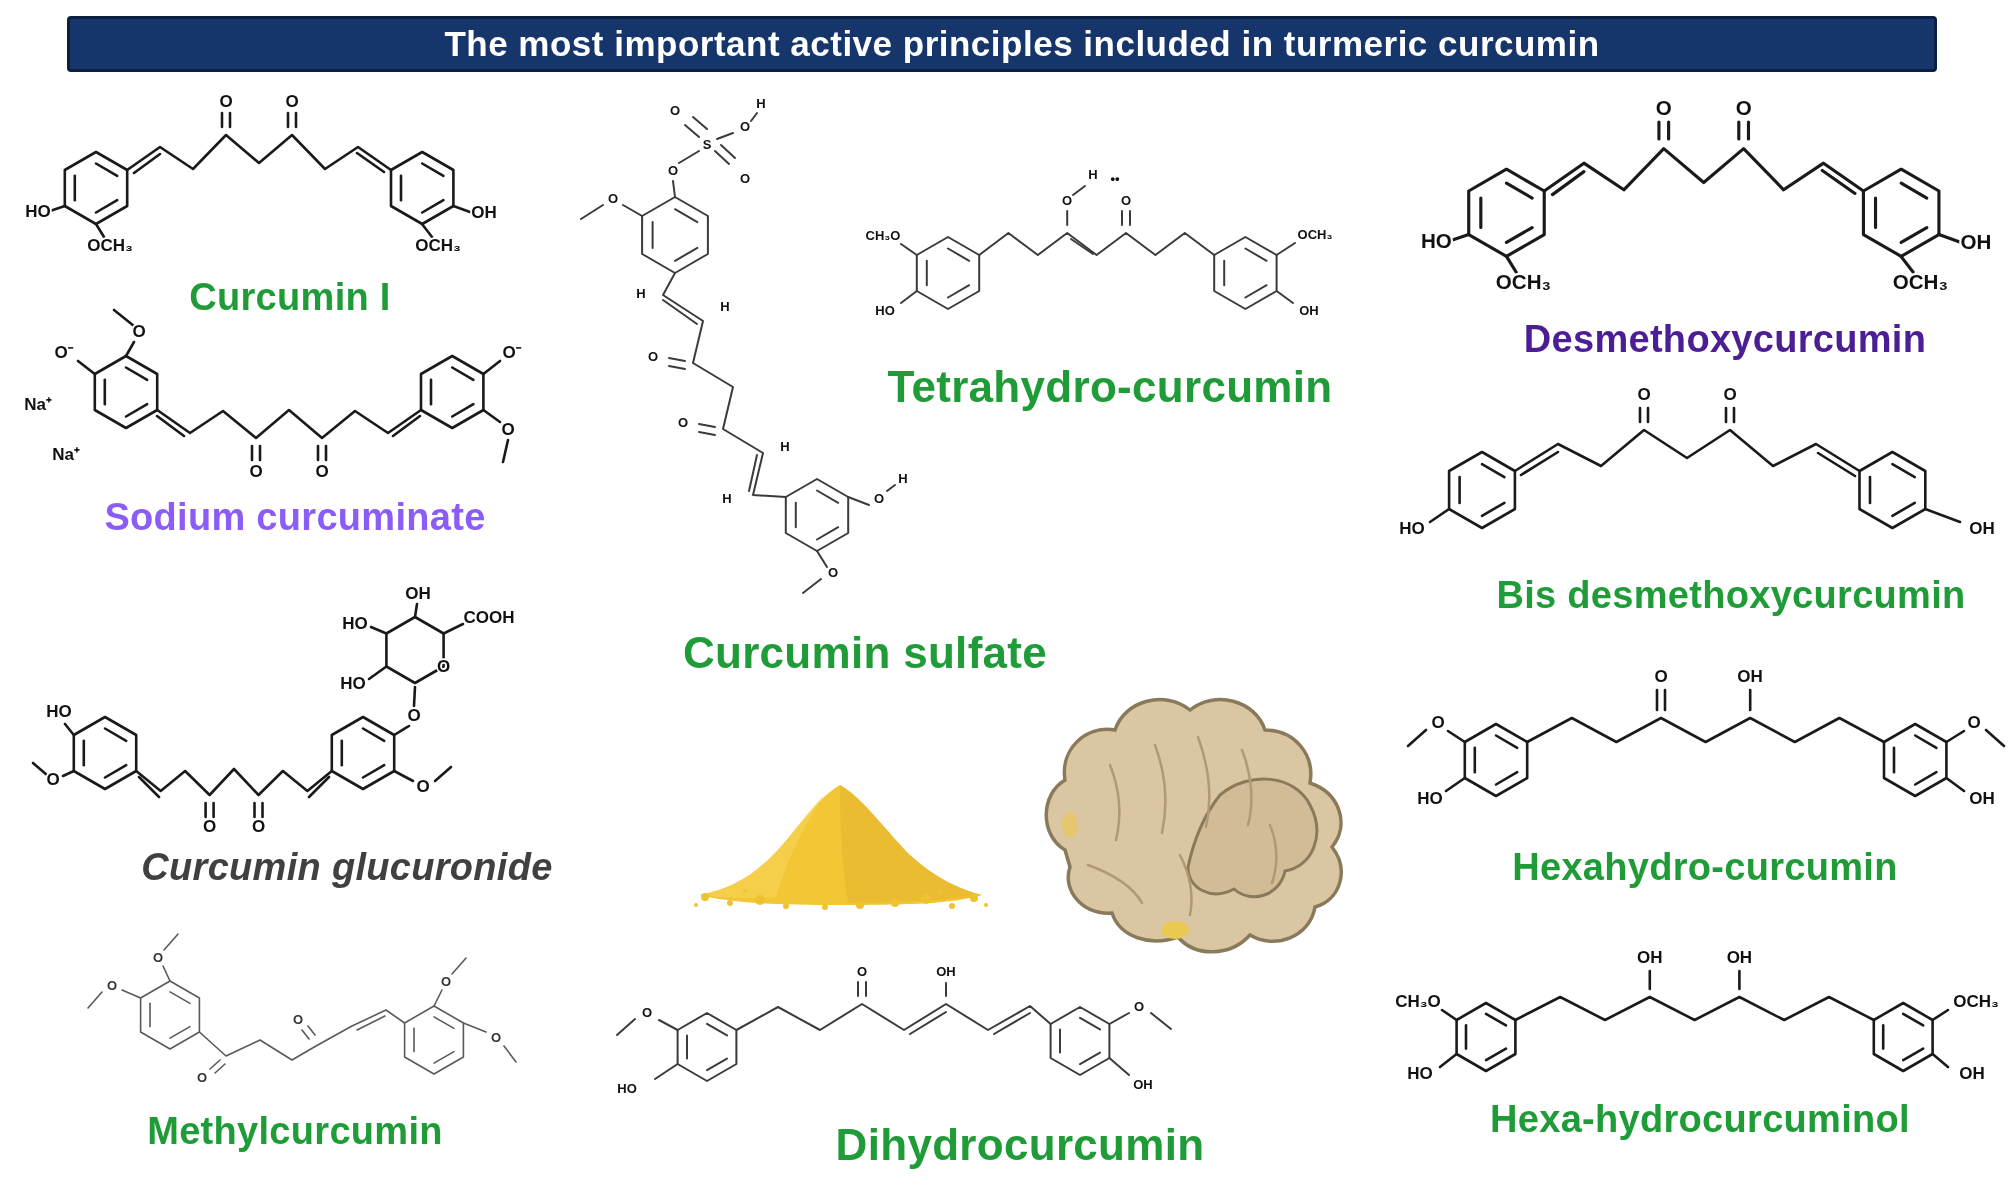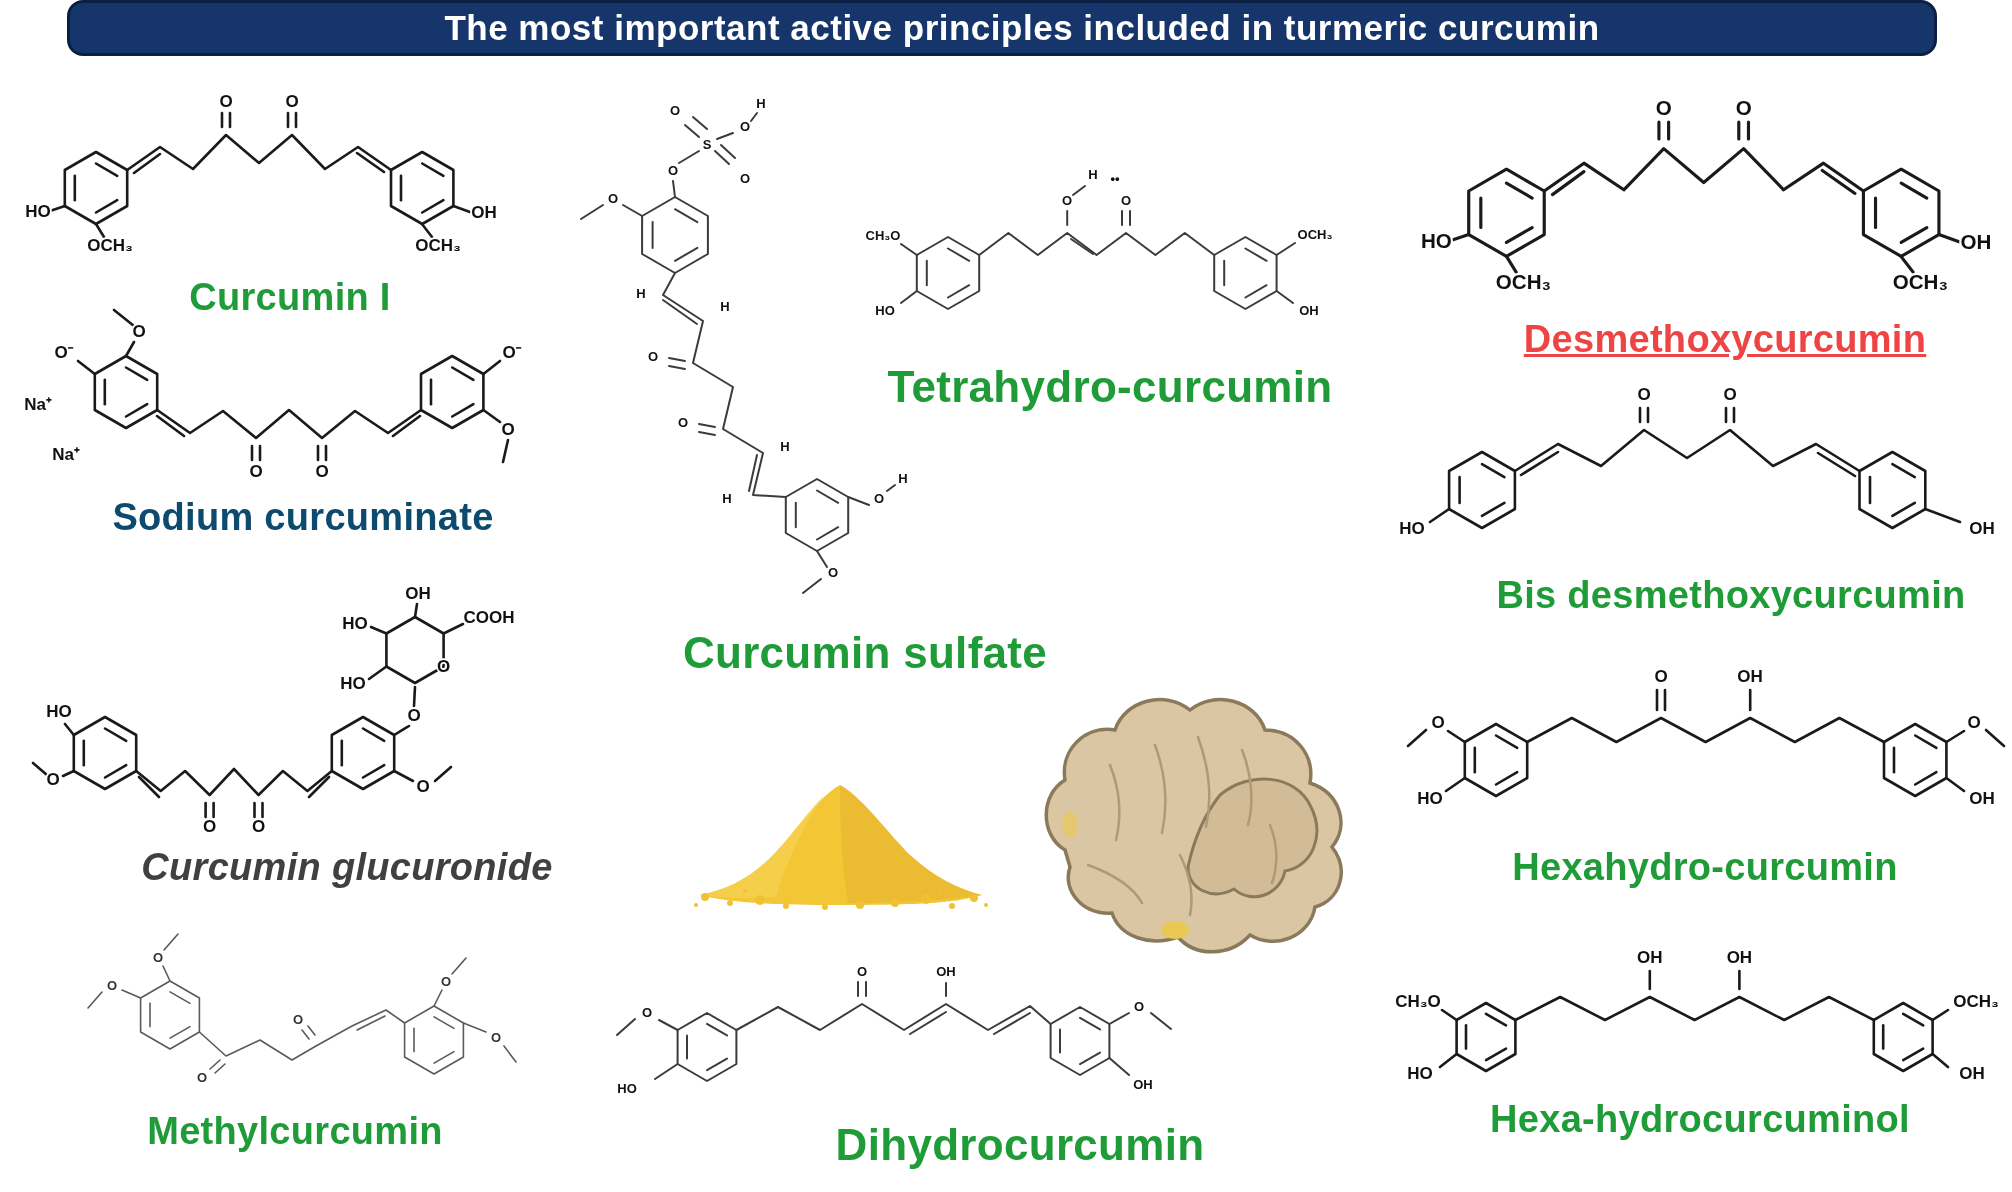--- a/index.html
+++ b/index.html
@@ -1,19 +1,19 @@
 <!DOCTYPE html>
 <html><head>
 <meta charset="utf-8">
 <style>
   html,body{margin:0;padding:0;background:#ffffff;}
   #canvas{position:relative;width:2012px;height:1192px;background:#ffffff;
           font-family:"Liberation Sans",sans-serif;overflow:hidden;}
-  .banner{position:absolute;left:67px;top:0;width:1870px;height:56px;
-          border-radius:16px;border:3px solid #0A1F42;box-sizing:border-box;
+  .banner{position:absolute;left:67px;top:16px;width:1870px;height:56px;
+          border-radius:4px;border:3px solid #0A1F42;box-sizing:border-box;
           display:flex;align-items:center;justify-content:center;
           color:#ffffff;font-weight:bold;font-size:35px;letter-spacing:.5px;padding-left:40px;}
   .clabel{position:absolute;font-weight:bold;font-size:38px;text-align:center;
           letter-spacing:.3px;white-space:nowrap;}
   .clabel.big{font-size:44px;}
   svg{position:absolute;overflow:visible;}
   svg .bond{stroke:#1a1a1a;stroke-width:2.6;fill:none;stroke-linecap:round;stroke-linejoin:round;}
   svg text.atom{font-family:"Liberation Sans",sans-serif;font-weight:bold;font-size:17px;
           fill:#111;text-anchor:middle;stroke:#fff;stroke-width:3.5px;paint-order:stroke;}
   .gray .bond{stroke:#5a5a5a;stroke-width:1.6;}
@@ -76,21 +76,21 @@
     <path class="bond" d="M244,146 L244,160 M252,146 L252,160 M310,146 L310,160 M318,146 L318,160"></path>
     <text class="atom" x="131" y="37">O</text>
     <text class="atom" x="56" y="58">O⁻</text>
     <text class="atom" x="30" y="110">Na⁺</text>
     <text class="atom" x="58" y="160">Na⁺</text>
     <text class="atom" x="248" y="177">O</text>
     <text class="atom" x="314" y="177">O</text>
     <text class="atom" x="504" y="58">O⁻</text>
     <text class="atom" x="500" y="135">O</text>
   </svg>
-  <div class="clabel" style="left: 28px; top: 496px; width: 550px; color: #0c4a6e;">Sodium curcuminate</div>
+  <div class="clabel" style="left: 20px; top: 496px; width: 550px; color: #8b5cf6;">Sodium curcuminate</div>
 
   <svg style="left:15px;top:585px" width="640" height="258" viewBox="0 0 640 258">
     <g class="bond">
         <path d="M90.0,132.0 L121.2,150.0 L121.2,186.0 L90.0,204.0 L58.8,186.0 L58.8,150.0 Z"></path>
         <line x1="90.0" y1="143.5" x2="111.2" y2="155.8"></line>
         <line x1="111.2" y1="180.2" x2="90.0" y2="192.5"></line>
         <line x1="68.8" y1="180.2" x2="68.8" y2="155.8"></line>
       </g>
     <g class="bond">
         <path d="M348.0,132.0 L379.2,150.0 L379.2,186.0 L348.0,204.0 L316.8,186.0 L316.8,150.0 Z"></path>
@@ -297,21 +297,21 @@
     <path class="bond" d="M119.2,85 L152,62 L185,84 L218,50 L251,78 L284,50 L317,84 L350,62 L383,85"></path>
     <path class="bond" d="M126,88 L152,69 M349,68 L376,87"></path>
     <path class="bond" d="M214,42 L214,28 M222,42 L222,28 M280,42 L280,28 M288,42 L288,28"></path>
     <text class="atom" x="30" y="132">HO</text>
     <text class="atom" x="102" y="166">OCH₃</text>
     <text class="atom" x="218" y="22">O</text>
     <text class="atom" x="284" y="22">O</text>
     <text class="atom" x="476" y="133">OH</text>
     <text class="atom" x="430" y="166">OCH₃</text>
   </svg>
-  <div class="clabel" style="left: 1460px; top: 318px; width: 530px; color: #ef4444; text-decoration: underline;">Desmethoxycurcumin</div>
+  <div class="clabel" style="left: 1460px; top: 318px; width: 530px; color: #4c1d95;">Desmethoxycurcumin</div>
 
   <svg style="left:1390px;top:378px" width="620" height="190" viewBox="0 0 620 190">
     <g class="bond">
         <path d="M92.0,74.0 L124.9,93.0 L124.9,131.0 L92.0,150.0 L59.1,131.0 L59.1,93.0 Z"></path>
         <line x1="92.0" y1="86.2" x2="114.4" y2="99.1"></line>
         <line x1="114.4" y1="124.9" x2="92.0" y2="137.8"></line>
         <line x1="69.6" y1="124.9" x2="69.6" y2="99.1"></line>
       </g>
     <g class="bond">
         <path d="M502.4,74.0 L535.3,93.0 L535.3,131.0 L502.4,150.0 L469.5,131.0 L469.5,93.0 Z"></path>

